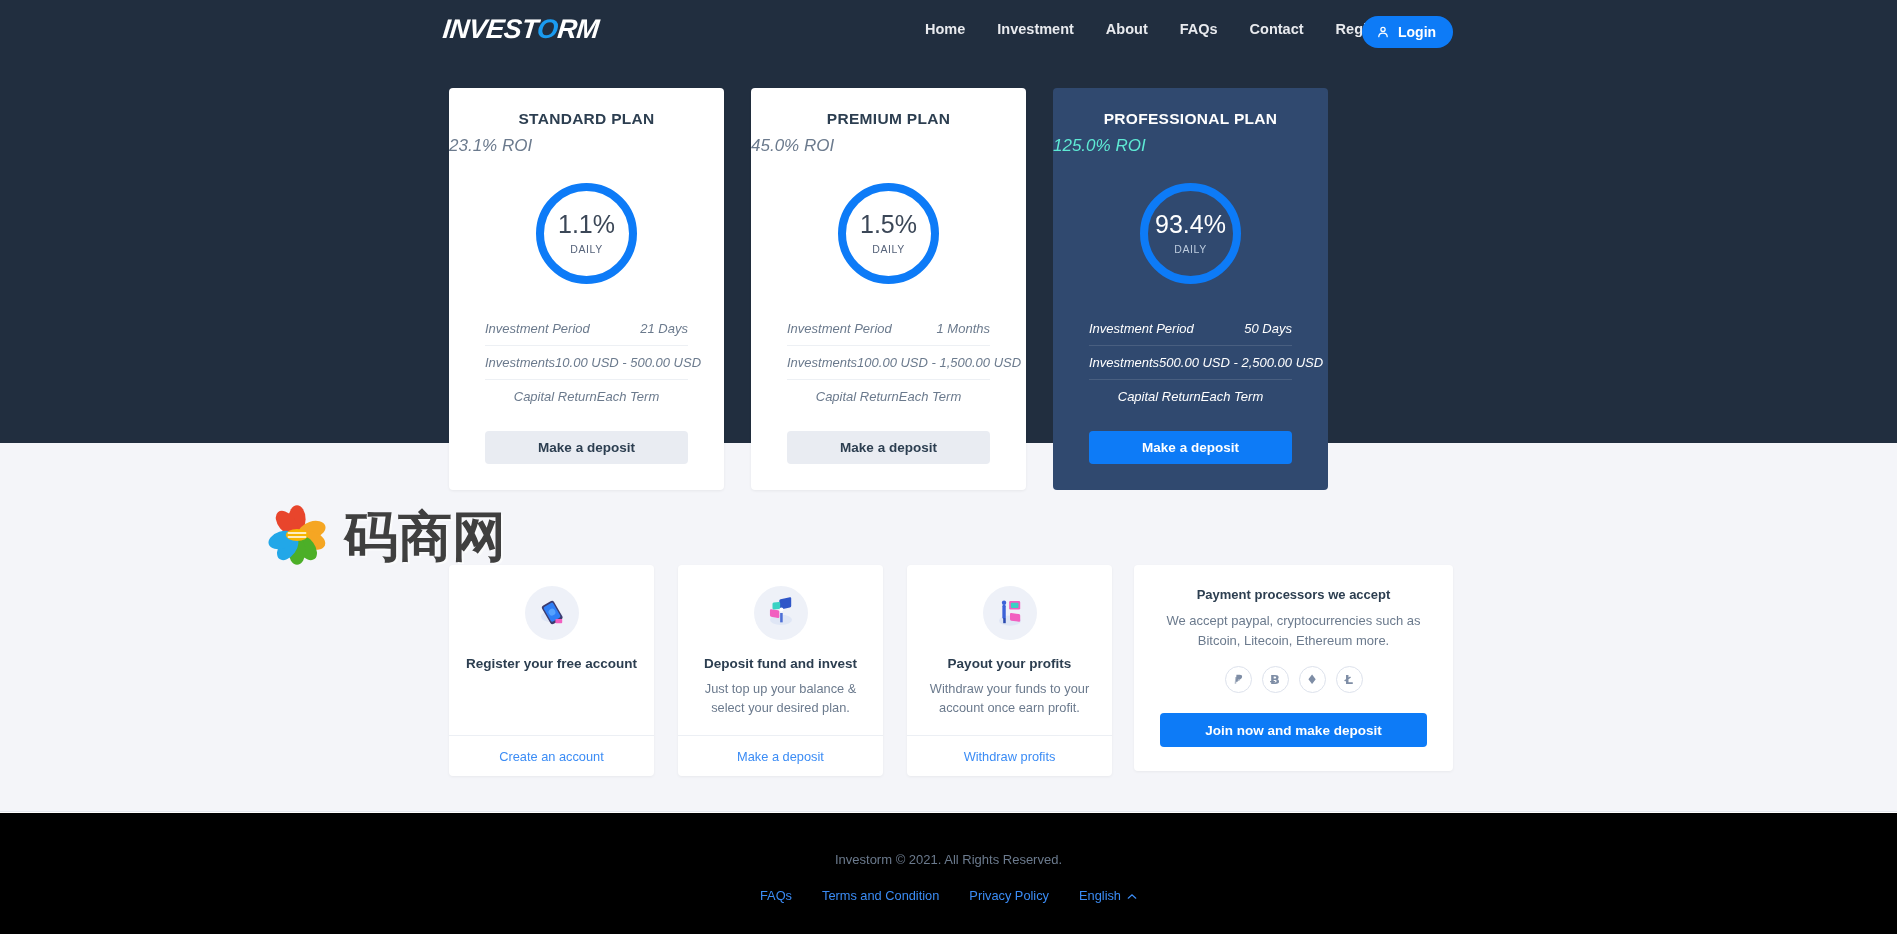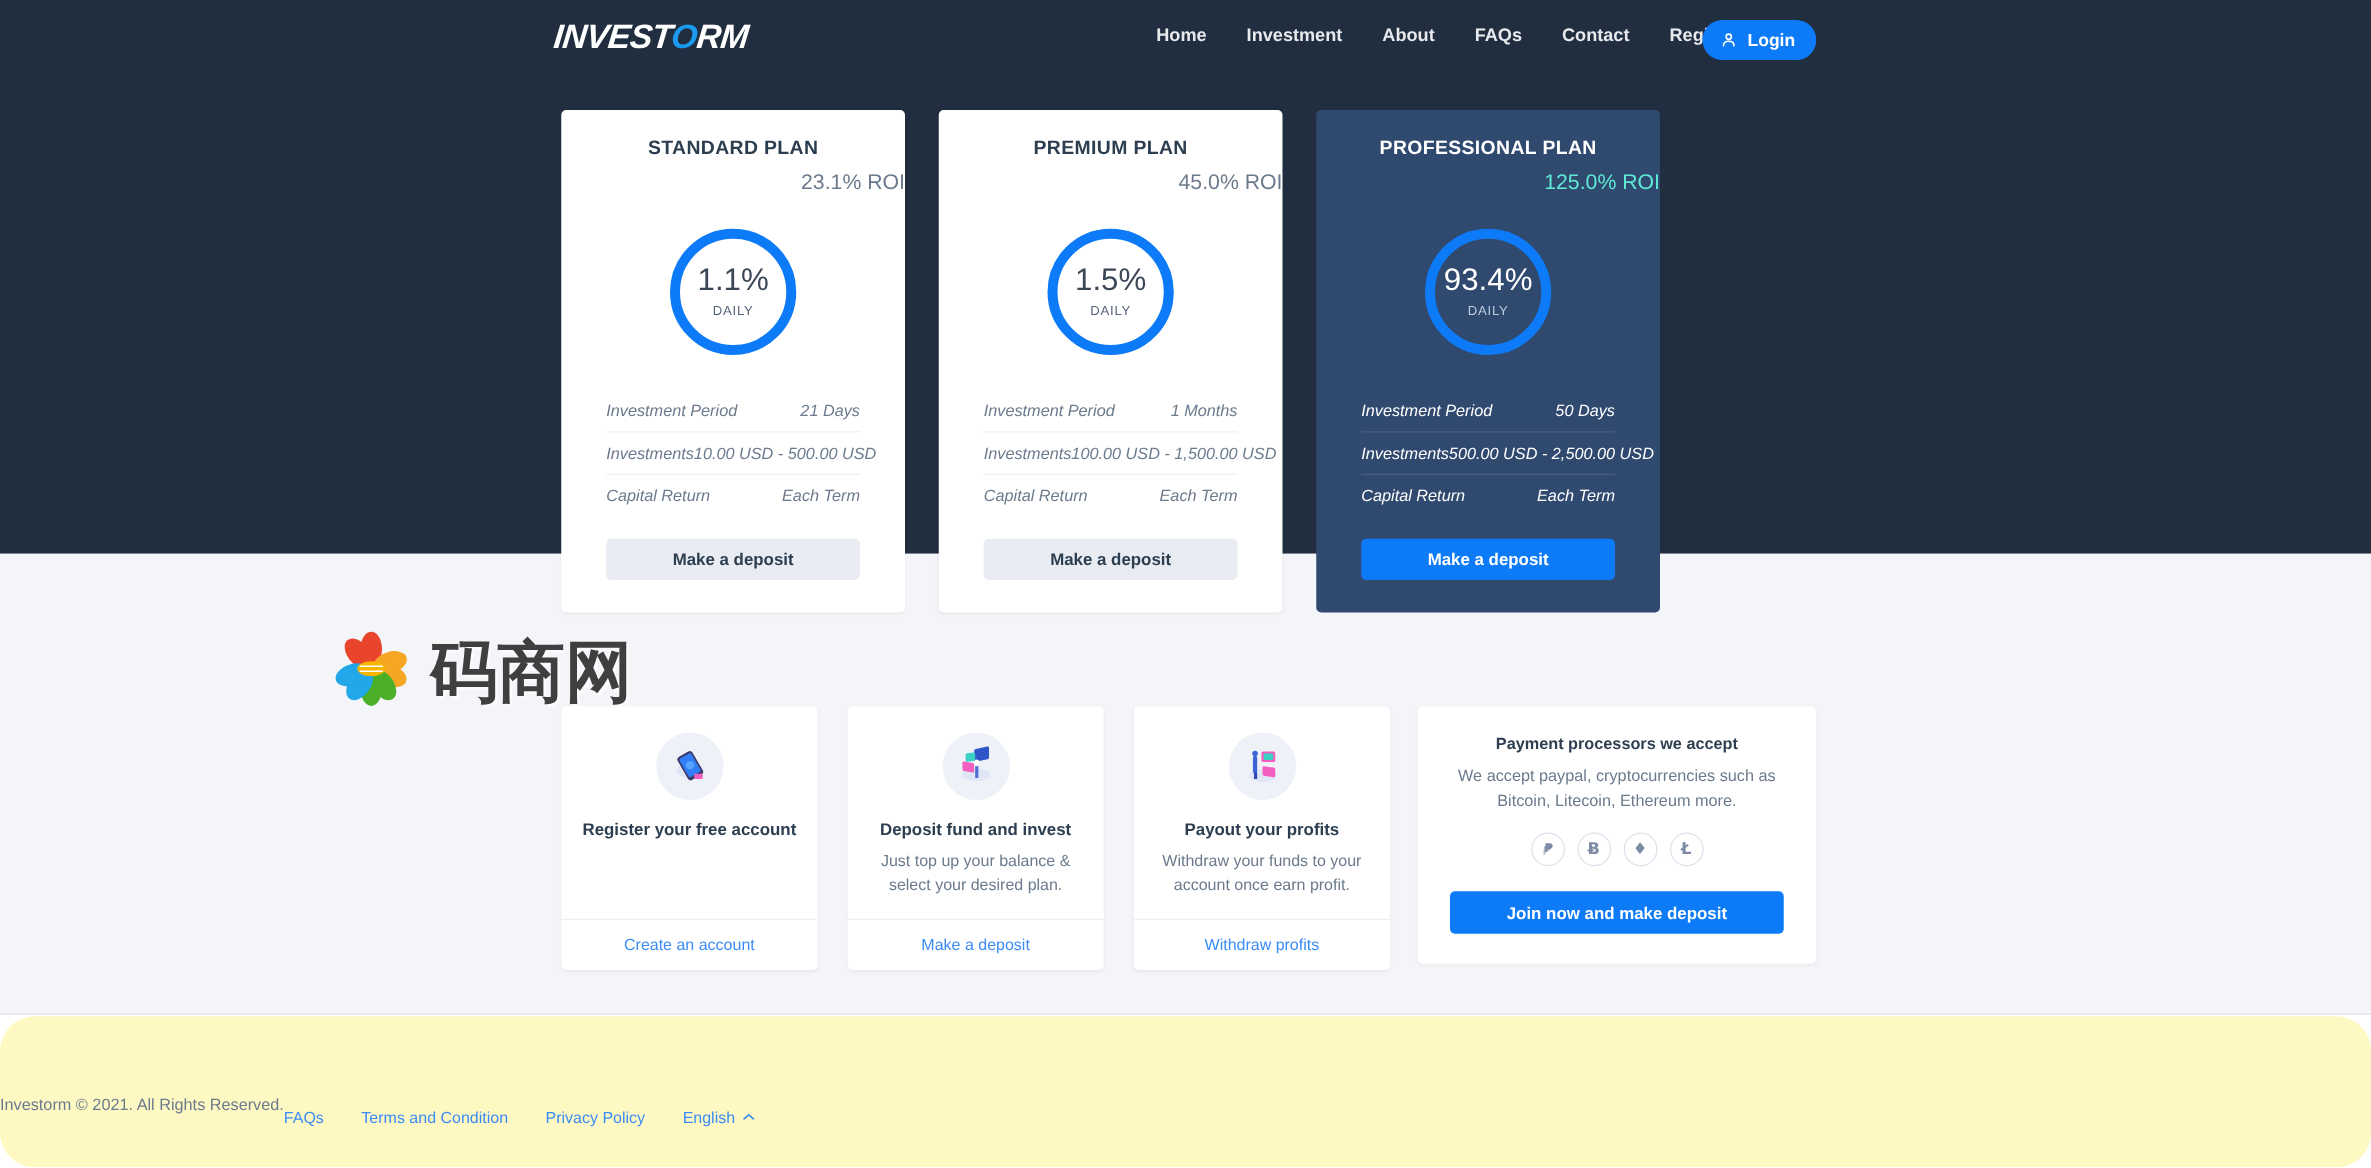--- a/index.html
+++ b/index.html
@@ -51,41 +51,41 @@
     width: 275px; background: #ffffff; border-radius: 4px;
     padding: 22px 0 0 0; display: flex; flex-direction: column;
     box-shadow: 0 1px 3px rgba(0,0,0,0.06);
   }
   .plan.featured { background: #30496f; box-shadow: none; }
   .plan-name {
     text-align: center; font-size: 15.5px; font-weight: bold;
     color: #2c3e50; letter-spacing: 0.3px; margin-bottom: 8px;
   }
   .plan.featured .plan-name { color: #ffffff; }
-  .plan-roi { text-align: right; font-size: 17px; color: #6b7a8d; margin-bottom: 12px; }
+  .plan-roi { text-align: left; font-size: 17px; color: #6b7a8d; margin-bottom: 12px; font-style: italic; }
   .plan.featured .plan-roi { color: #5eead4; }
 
   .gauge-wrap { display: flex; justify-content: center; margin: 15px 0 28px 0; }
   .gauge {
     width: 101px; height: 101px; border-radius: 50%;
     border: 8px solid #0d7bf7;
     display: flex; flex-direction: column; align-items: center; justify-content: center;
   }
   .gauge-value { font-size: 25px; color: #3b4757; line-height: 1; }
   .plan.featured .gauge-value { color: #ffffff; }
   .gauge-label { font-size: 10.5px; color: #56637a; margin-top: 6px; letter-spacing: 0.6px; }
   .plan.featured .gauge-label { color: #bccbdd; }
 
   .rows { padding: 0 36px; font-style: italic; }
   .row {
     display: flex; justify-content: space-between; align-items: center;
     font-size: 13px; color: #6b7a8d; padding: 9px 0;
     border-bottom: 1px solid #edf0f4;
   }
-  .row:last-child { border-bottom: none; }
+  .row:last-child { border-bottom: none; justify-content: center; }
   .plan.featured .row { color: #ffffff; border-bottom-color: rgba(255,255,255,0.12); }
   .row-label { white-space: nowrap; }
   .row-value { white-space: nowrap; }
 
   .plan-cta-wrap { padding: 18px 36px 26px 36px; }
   .plan-cta {
     width: 100%; height: 33px; border: none; border-radius: 4px;
     background: #e9ecf2; color: #2c3e50;
     font-size: 13.5px; font-weight: bold; cursor: pointer;
     font-family: "Liberation Sans", sans-serif;
@@ -146,22 +146,22 @@
   }
   .pay-cta {
     width: 100%; height: 34px; border: none; border-radius: 4px;
     background: #0d7bf7; color: #fff; font-size: 13.5px; font-weight: bold;
     cursor: pointer; font-family: "Liberation Sans", sans-serif;
   }
 
   
   .footer {
     position: absolute; top: 813px; left: 0; width: 1897px; height: 121px;
-    background: #fef9c3; display: flex; 
-    align-items: center; padding-top: 39px; border-radius: 28px;
+    background: #000000; display: flex; flex-direction: column;
+    align-items: center; padding-top: 39px;
   }
   .copyright { font-size: 13px; color: #6b7a8d; margin-bottom: 19px; }
   .footer-links { display: flex; align-items: center; gap: 30px; }
   .footer-link { font-size: 12.8px; color: #3b8cf5; text-decoration: none; cursor: pointer; }
   .lang { display: flex; align-items: center; gap: 6px; cursor: pointer; }
 </style>
 </head>
 <body>
 
 <div class="page">

